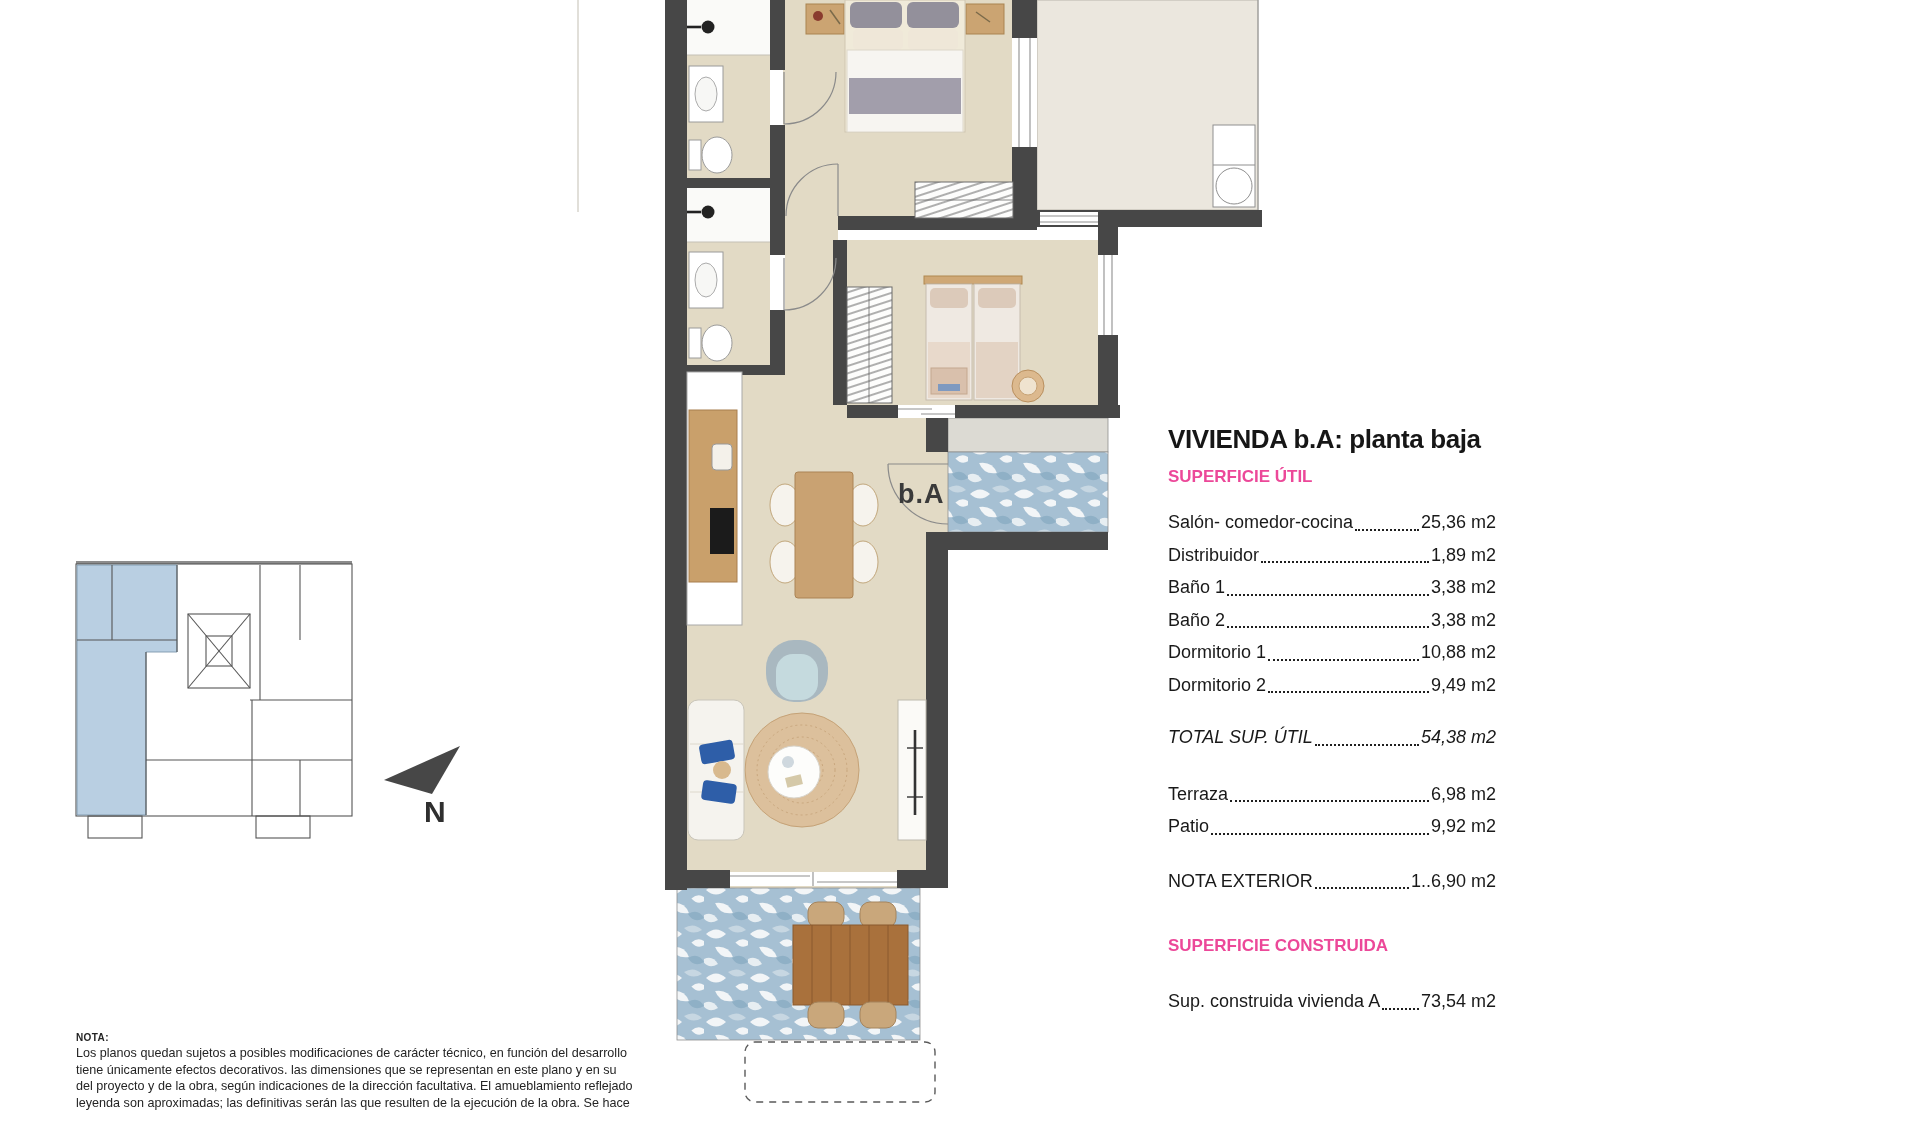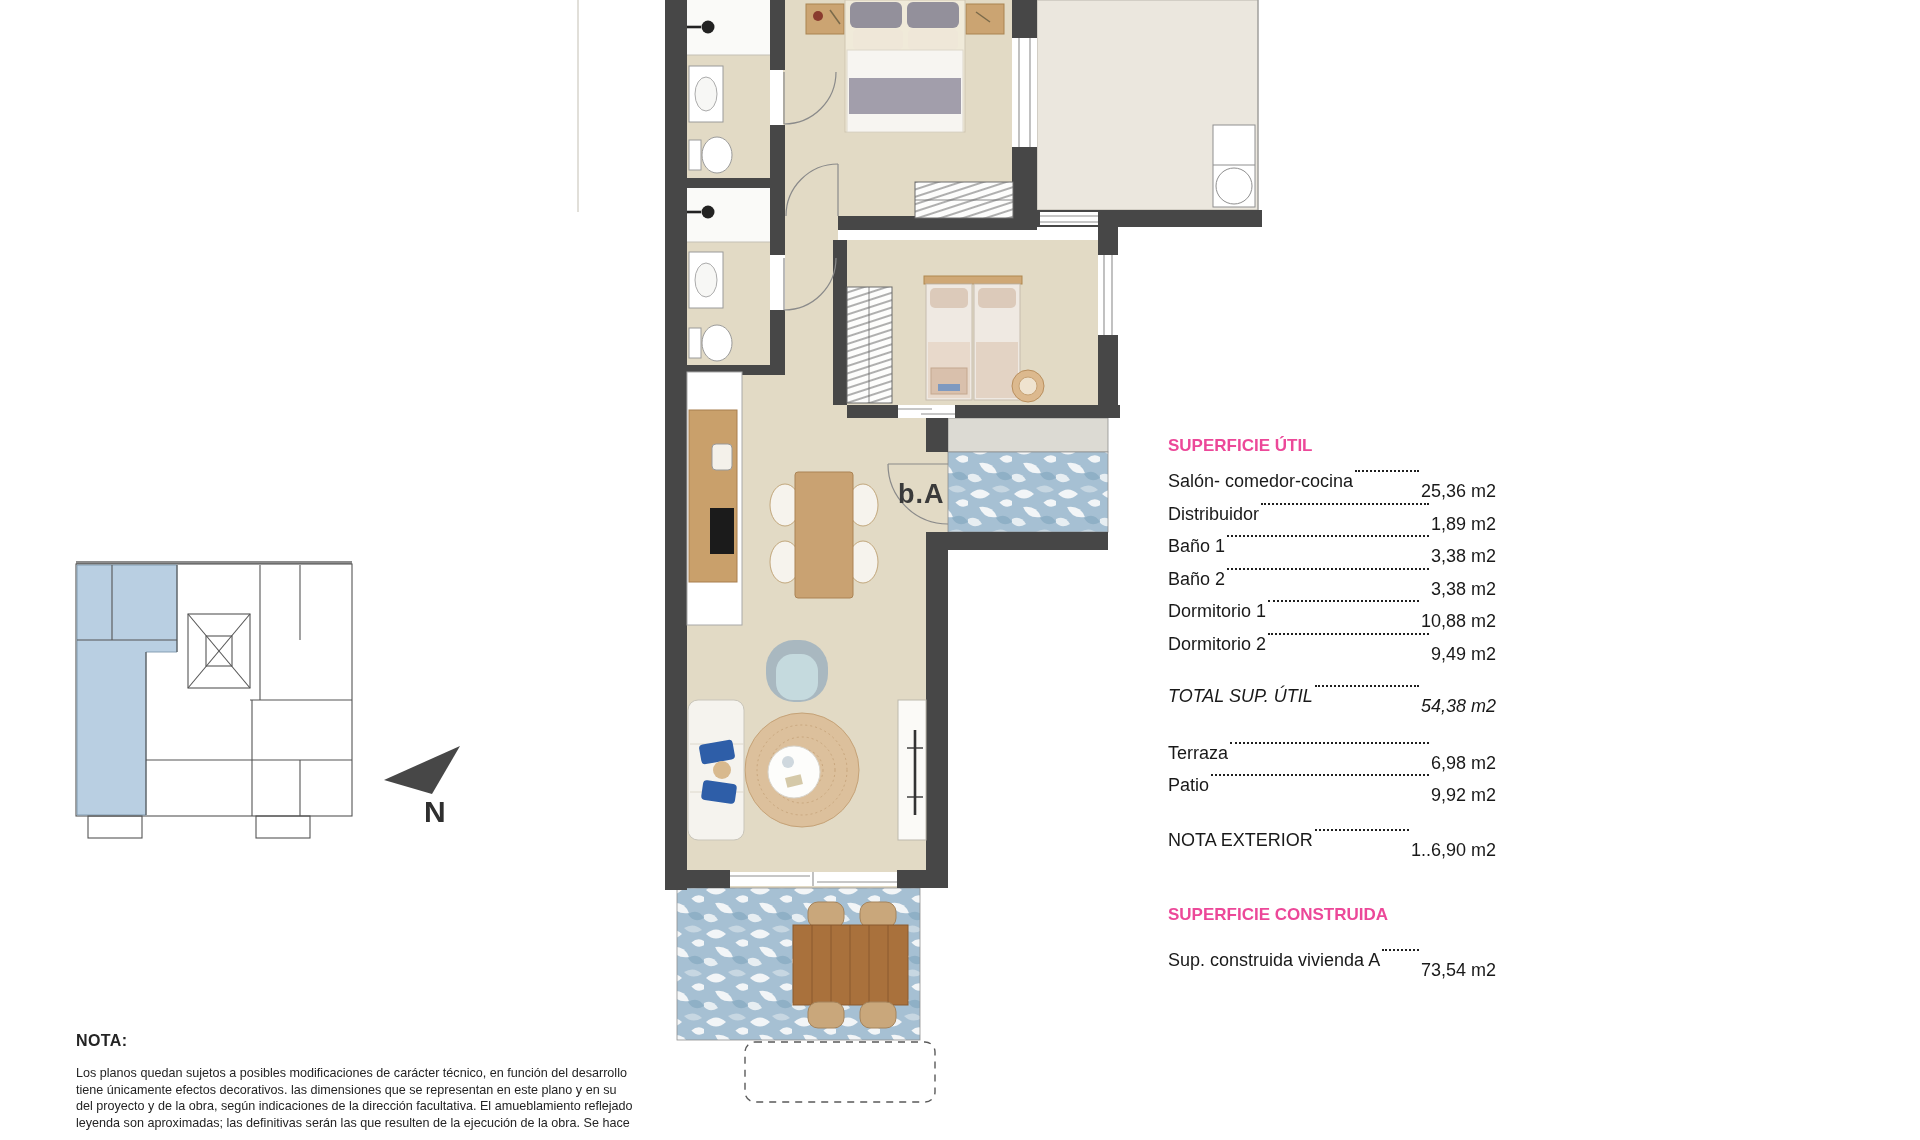--- a/index.html
+++ b/index.html
@@ -6,30 +6,30 @@
   body{
     width:1920px;height:1140px;position:relative;overflow:hidden;
     background:#ffffff;font-family:"Liberation Sans",sans-serif;color:#1c1c1c;
   }
   svg text{font-family:"Liberation Sans",sans-serif;}
   
   .summary{position:absolute;left:1168px;top:424px;width:328px;}
   .summary .title{font-size:26px;font-weight:600;letter-spacing:-0.4px;color:#161616;margin:0;}
   .sec-head{font-size:17px;font-weight:600;color:#ec4899;margin-top:12px;}
   .rows{margin-top:14px;}
-  .row{display:flex;align-items:flex-start;font-size:18px;line-height:22.5px;color:#191919;}
+  .row{display:flex;align-items:flex-end;font-size:18px;line-height:22.5px;color:#191919;}
   .row .leader{flex:1;border-bottom:2.6px dotted #1f1f1f;margin:0 2px 3px 2px;}
   .row .val{white-space:nowrap;margin-top:10px;}
   .gap20{margin-top:20px;font-style:italic;}
   .gap24{margin-top:24px;}
   .gap22{margin-top:22px;}
   .gap44{margin-top:44px;}
   
   .note{position:absolute;left:76px;top:1032px;width:532px;color:#242424;}
-  .note .head{font-size:16px;font-weight:700;letter-spacing:0.4px;margin-bottom:15px;}
+  .note .head{font-size:10px;font-weight:700;letter-spacing:0.4px;margin-bottom:2px;}
   .note .line{font-size:12.6px;line-height:16.5px;white-space:nowrap;}
 </style>
 </head>
 <body>
 
 <svg width="1920" height="1140" viewBox="0 0 1920 1140" style="position:absolute;left:0;top:0;">
   <defs>
     <pattern id="tile" width="44" height="44" patternUnits="userSpaceOnUse">
       <rect width="44" height="44" fill="#a6c0d3"></rect>
       <path d="M2,10 Q12,1 22,10 Q12,19 2,10Z" fill="#f2f5f7"></path>
@@ -250,20 +250,21 @@
     <rect x="256" y="816" width="54" height="22"></rect>
   </g>
 
   <g>
     <polygon points="384,780 460,746 432,794" fill="#474747"></polygon>
     <text x="424" y="822" font-size="30" font-weight="bold" fill="#2f2f2f">N</text>
   </g>
 </svg>
 
 <div class="summary">
+  <div class="title">VIVIENDA b.A: planta baja</div>
   <div class="sec-head">SUPERFICIE ÚTIL</div>
 
   <div class="rows">
     <div class="row">
       <span>Salón- comedor-cocina</span>
       <span class="leader"></span>
       <span class="val">25,36 m2</span>
     </div>
     <div class="row">
       <span>Distribuidor</span>

